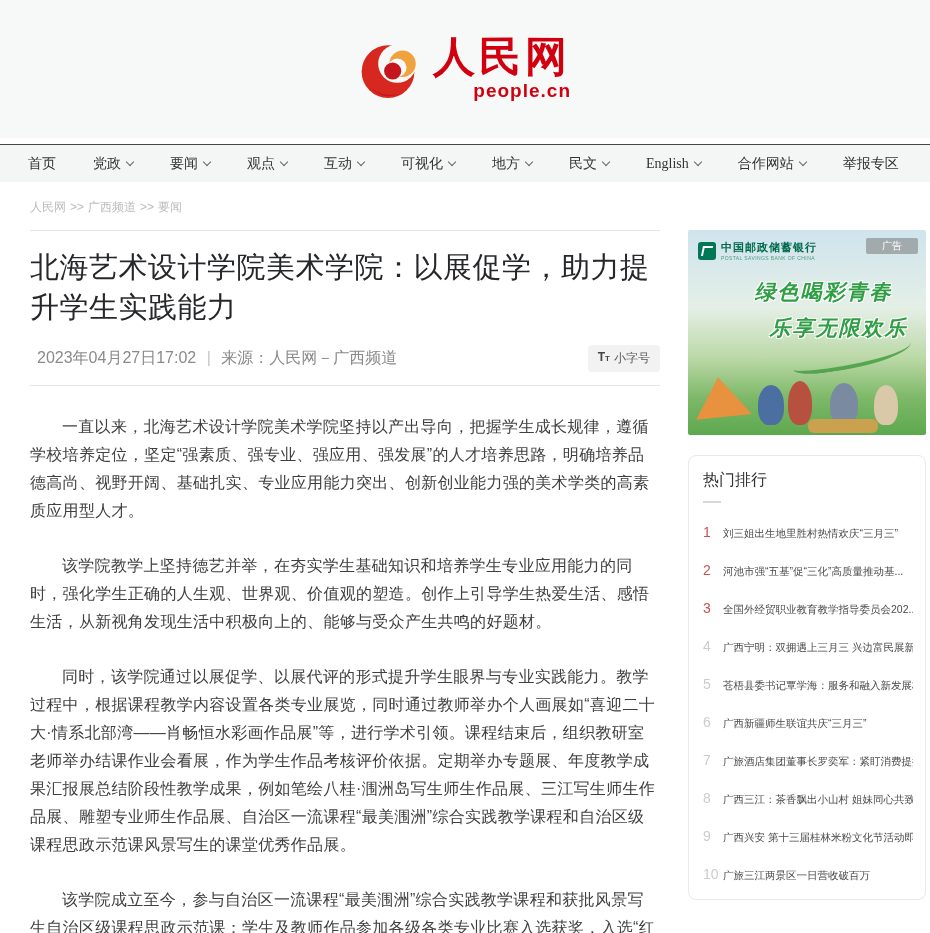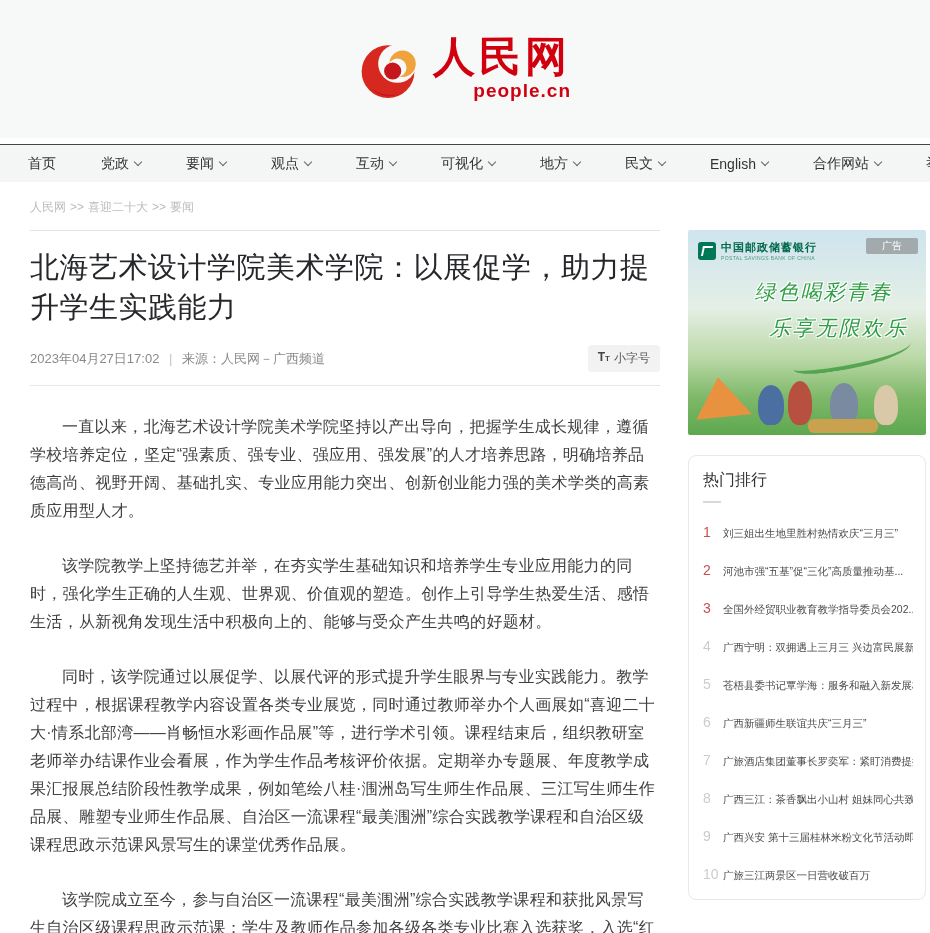--- a/index.html
+++ b/index.html
@@ -9,59 +9,59 @@
   
   .site-header { height:138px; background:#f7f8f8; display:flex; align-items:center; justify-content:center; }
   .logo { display:flex; align-items:center; gap:8px; }
   .logo-mark { width:66px; height:66px; }
   .logo-text { display:flex; flex-direction:column; align-items:flex-end; }
   .logo-cn { color:#d2000f; font-size:42px; font-weight:bold; letter-spacing:4px; font-family:"Liberation Serif","DejaVu Serif",serif; line-height:1; }
   .logo-en { color:#d2000f; font-size:19px; font-weight:bold; letter-spacing:1px; margin-top:2px; }
 
   
   .nav-wrap { margin-top:6px; border-top:1px solid #454545; background:#f4f5f5; height:38px; }
-  .nav { height:100%; display:flex; align-items:center; padding:0 28px; gap:8px; }
+  .nav { height:100%; display:flex; align-items:center; padding:0 28px; gap:0;font-family:Liberation Serif, serif; }
   .nav-item { display:flex; align-items:center; color:#333; font-size:14px; margin-right:37px; cursor:pointer; white-space:nowrap; }
   .caret { width:6px; height:6px; border-right:1px solid #666; border-bottom:1px solid #666; transform:rotate(45deg); margin-left:6px; margin-top:-4px; }
   .nav-spacer { flex:1; }
   .hamburger { width:22px; margin-right:30px; cursor:pointer; }
   .hamburger span { display:block; height:2px; background:#333; margin:4px 0; }
 
   
   .breadcrumb { margin:17px 0 0 30px; color:#bcbcbc; font-size:12px; }
   .breadcrumb a { color:#bcbcbc; text-decoration:none; cursor:pointer; }
   .bc-sep { margin:0 4px; }
 
   
   .main { display:flex; padding:14px 4px 0 30px; gap:28px; }
   .col-left { width:632px; }
   .col-right { width:238px; }
 
   
   .article { border-top:1px solid #e5e5e5; padding-top:16px; }
   .article-title { font-size:29px; color:#26272a; font-weight:500; line-height:1.38; letter-spacing:.5px; }
   .meta-row { display:flex; align-items:center; justify-content:space-between; margin-top:18px; padding-bottom:13px; border-bottom:1px solid #e7e7e7; }
-  .meta-left { color:#8a8a8a; font-size:13px; }
+  .meta-left { color:#8a8a8a; font-size:16px;margin-left:7px; }
   .meta-left .sep { margin:0 6px; color:#c5c5c5; }
   .font-size-btn { background:#f2f2f2; border:none; border-radius:4px; color:#555; font-size:12px; padding:5px 10px; cursor:pointer; display:flex; align-items:flex-start; gap:4px; font-family:inherit; }
   .tt-icon { font-weight:bold; color:#444; }
   .tt-icon small { font-size:8px; }
   .article-body p { font-size:16px; line-height:28px; color:#404040; text-indent:2em; margin-top:27px; letter-spacing:.3px; }
 
   
   .ad { position:relative; width:238px; height:205px; border-radius:2px; overflow:hidden; cursor:pointer;
         background:linear-gradient(180deg,#cfe4ee 0%,#e4efe6 38%,#bcd9a8 62%,#7db868 82%,#5da84f 100%); }
   .ad-badge { position:absolute; top:8px; right:8px; background:rgba(120,120,120,.55); color:#fff; font-size:10px; padding:1px 16px; border-radius:2px; }
   .ad-bank { position:absolute; top:10px; left:10px; display:flex; align-items:center; gap:5px;justify-content:space-between; }
   .ad-bank-logo { width:18px; height:18px; background:#007856; border-radius:3px; position:relative; }
   .ad-bank-logo::after{ content:""; position:absolute; inset:4px; border-left:2px solid #fff; border-top:2px solid #fff; transform:skewX(-12deg); }
   .ad-bank-text { display:flex; flex-direction:column; }
   .ad-bank-cn { color:#00694c; font-size:11px; font-weight:bold; letter-spacing:1px; }
   .ad-bank-en { color:#4f9b82; font-size:5px; letter-spacing:.4px; }
-  .ad-slogan { position:absolute; top:48px; left:0; right:0; text-align:center; font-weight:normal; color:#2f9e44;
+  .ad-slogan { position:absolute; top:48px; left:0; right:0; text-align:center; font-weight:bold; color:#2f9e44;
                text-shadow:1px 1px 0 #fff,-1px -1px 0 #fff,1px -1px 0 #fff,-1px 1px 0 #fff; font-style:italic;padding-left:33px; }
   .ad-slogan .l1 { font-size:21px; letter-spacing:2px; display:block; }
   .ad-slogan .l2 { font-size:21px; letter-spacing:2px; display:block; margin-top:8px; padding-left:30px; }
   .ad-scene { position:absolute; bottom:0; left:0; right:0; height:78px; }
   .ad-tent { position:absolute; left:6px; bottom:18px; width:0; height:0; border-left:26px solid transparent; border-right:30px solid transparent; border-bottom:40px solid #e8913f; transform:rotate(-6deg); }
   .ad-person { position:absolute; bottom:10px; border-radius:50% 50% 40% 40%; }
   .ad-swoosh { position:absolute; right:14px; bottom:66px; width:120px; height:26px; border-bottom:4px solid #3f9b3f; border-radius:0 0 100% 40%; transform:rotate(-8deg); opacity:.8; }
 
   .hot-box { margin-top:20px; border:1px solid #e9e9e9; border-radius:8px; padding:14px 12px 16px 14px; background:#fff; }
   .hot-title { color:#333; font-size:16px; }
@@ -141,21 +141,21 @@
     <span class="hamburger">
         <span></span>
         <span></span>
         <span></span>
       </span>
 
   </nav>
 </div>
 
 <div class="breadcrumb">
-  <a>人民网</a><span class="bc-sep">&gt;&gt;</span><a>喜迎二十大</a><span class="bc-sep">&gt;&gt;</span><a>要闻</a>
+  <a>人民网</a><span class="bc-sep">&gt;&gt;</span><a>广西频道</a><span class="bc-sep">&gt;&gt;</span><a>要闻</a>
 </div>
 
 <div class="main">
 
   <div class="col-left">
     <article class="article">
       <h1 class="article-title">北海艺术设计学院美术学院：以展促学，助力提升学生实践能力</h1>
 
       <div class="meta-row">
         <div class="meta-left">

